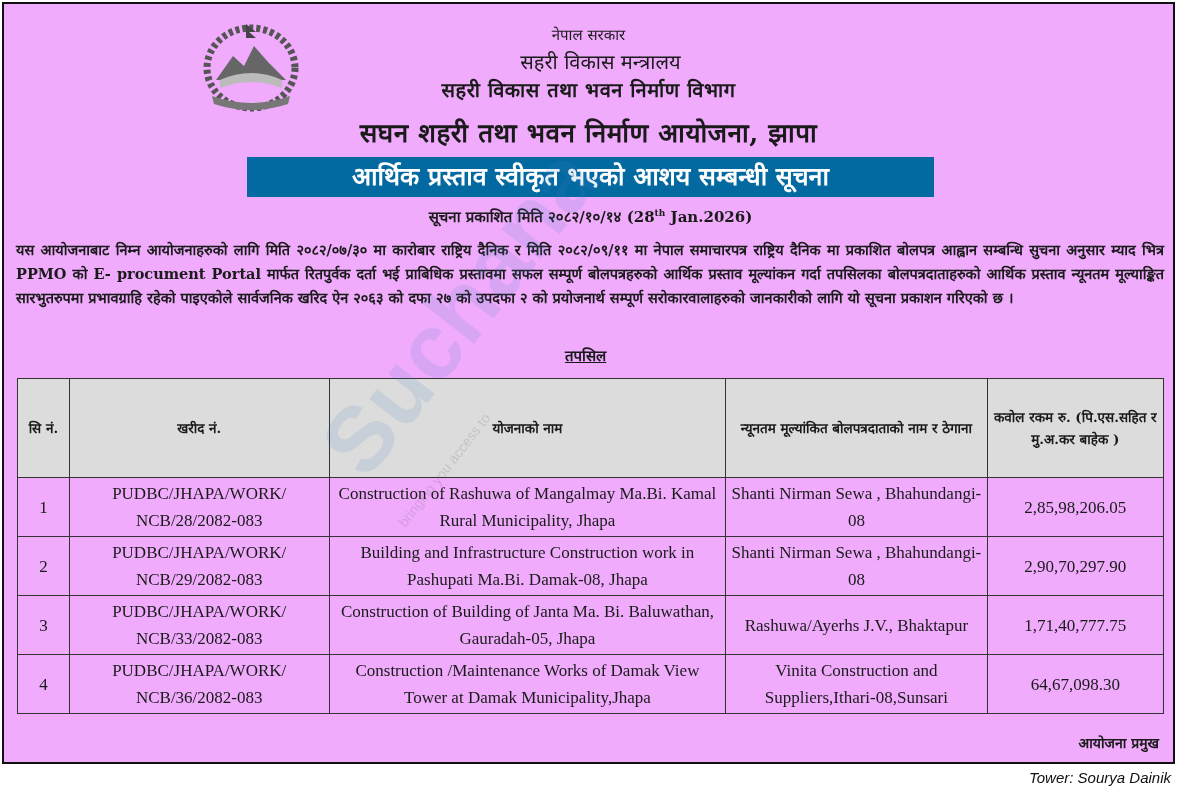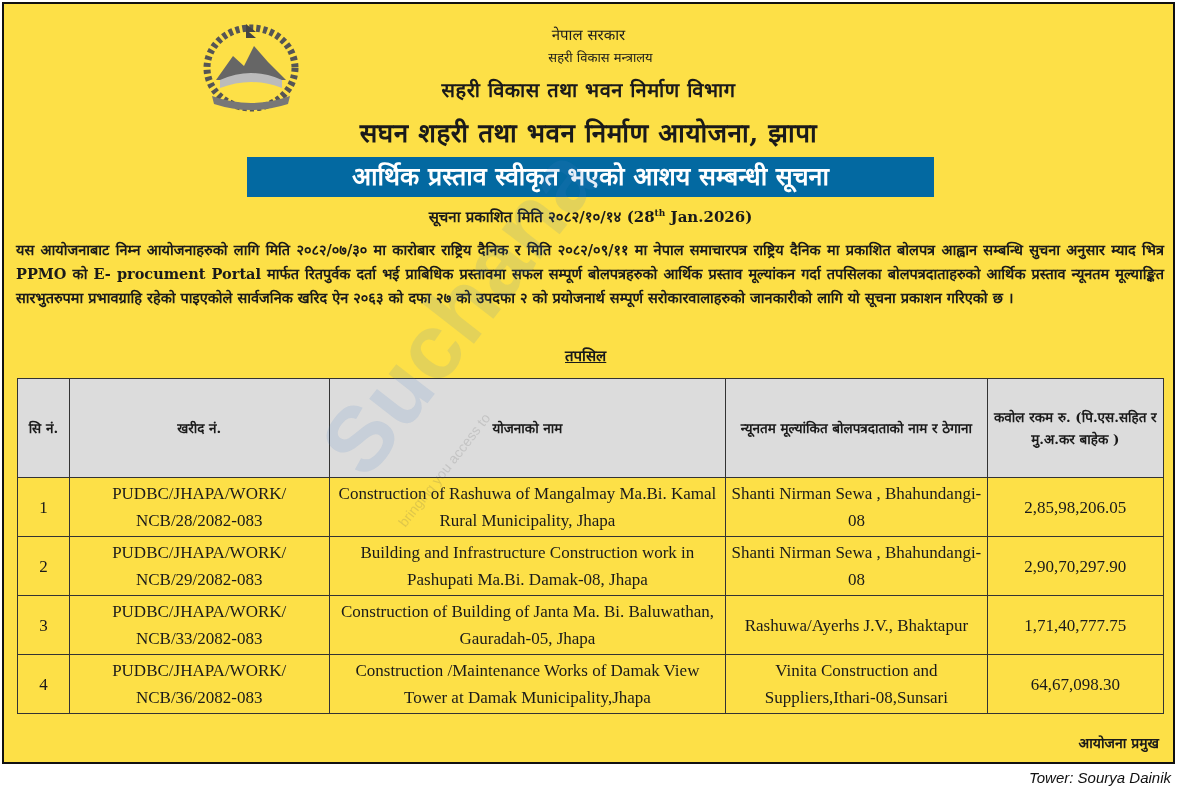--- a/index.html
+++ b/index.html
@@ -1,21 +1,21 @@
 <!DOCTYPE html>
 <html><head>
 <meta charset="utf-8">
 <style>
   html, body { margin: 0; padding: 0; background: #ffffff; }
   body { width: 1181px; height: 792px; position: relative; overflow: hidden; font-family: "DejaVu Serif", serif; color: #1a1a1a; }
-  .frame { position: absolute; left: 2px; top: 2px; width: 1173px; height: 762px; border: 2px solid #111; box-sizing: border-box; background: #fde047; }
+  .frame { position: absolute; left: 2px; top: 2px; width: 1173px; height: 762px; border: 2px solid #111; box-sizing: border-box; background: #f0abfc; }
   .emblem { position: absolute; left: 194px; top: 14px; width: 106px; height: 96px; }
   .hdr { position: absolute; left: 0; right: 0; text-align: center; }
   .h-gov { top: 20px; font-size: 15px; }
-  .h-min { top: 44px; font-size: 13px; margin-left: 24px; }
+  .h-min { top: 44px; font-size: 20px; margin-left: 24px; }
   .h-dept { top: 72px; font-size: 20px; font-weight: bold; letter-spacing: 0.5px; }
   .h-proj { top: 110px; font-size: 26px; font-weight: bold; letter-spacing: 0.5px; }
   .title-bar { position: absolute; left: 247px; top: 157px; width: 687px; height: 40px; background: #0369a1; color: #fff; font-size: 25px; font-weight: bold; text-align: center; line-height: 40px; }
   .pubdate { position: absolute; left: 0; right: 0; top: 206px; text-align: center; font-size: 15px; font-weight: bold; }
   .pubdate sup { font-size: 9px; }
   .body-text { position: absolute; left: 16px; top: 238px; width: 1148px; font-size: 14.5px; line-height: 24px; text-align: justify; font-weight: bold; }
   .tapsil { position: absolute; left: 565px; top: 345px; font-size: 15px; font-weight: bold; text-decoration: underline; }
   table.tbl { position: absolute; left: 17px; top: 378px; width: 1147px; border-collapse: collapse; font-size: 17px; }
   table.tbl th, table.tbl td { border: 1.5px solid #333; text-align: center; vertical-align: middle; padding: 0 4px; }
   table.tbl th { background: #dcdcdc; font-size: 13.5px; font-weight: bold; height: 98px; line-height: 22px; }

